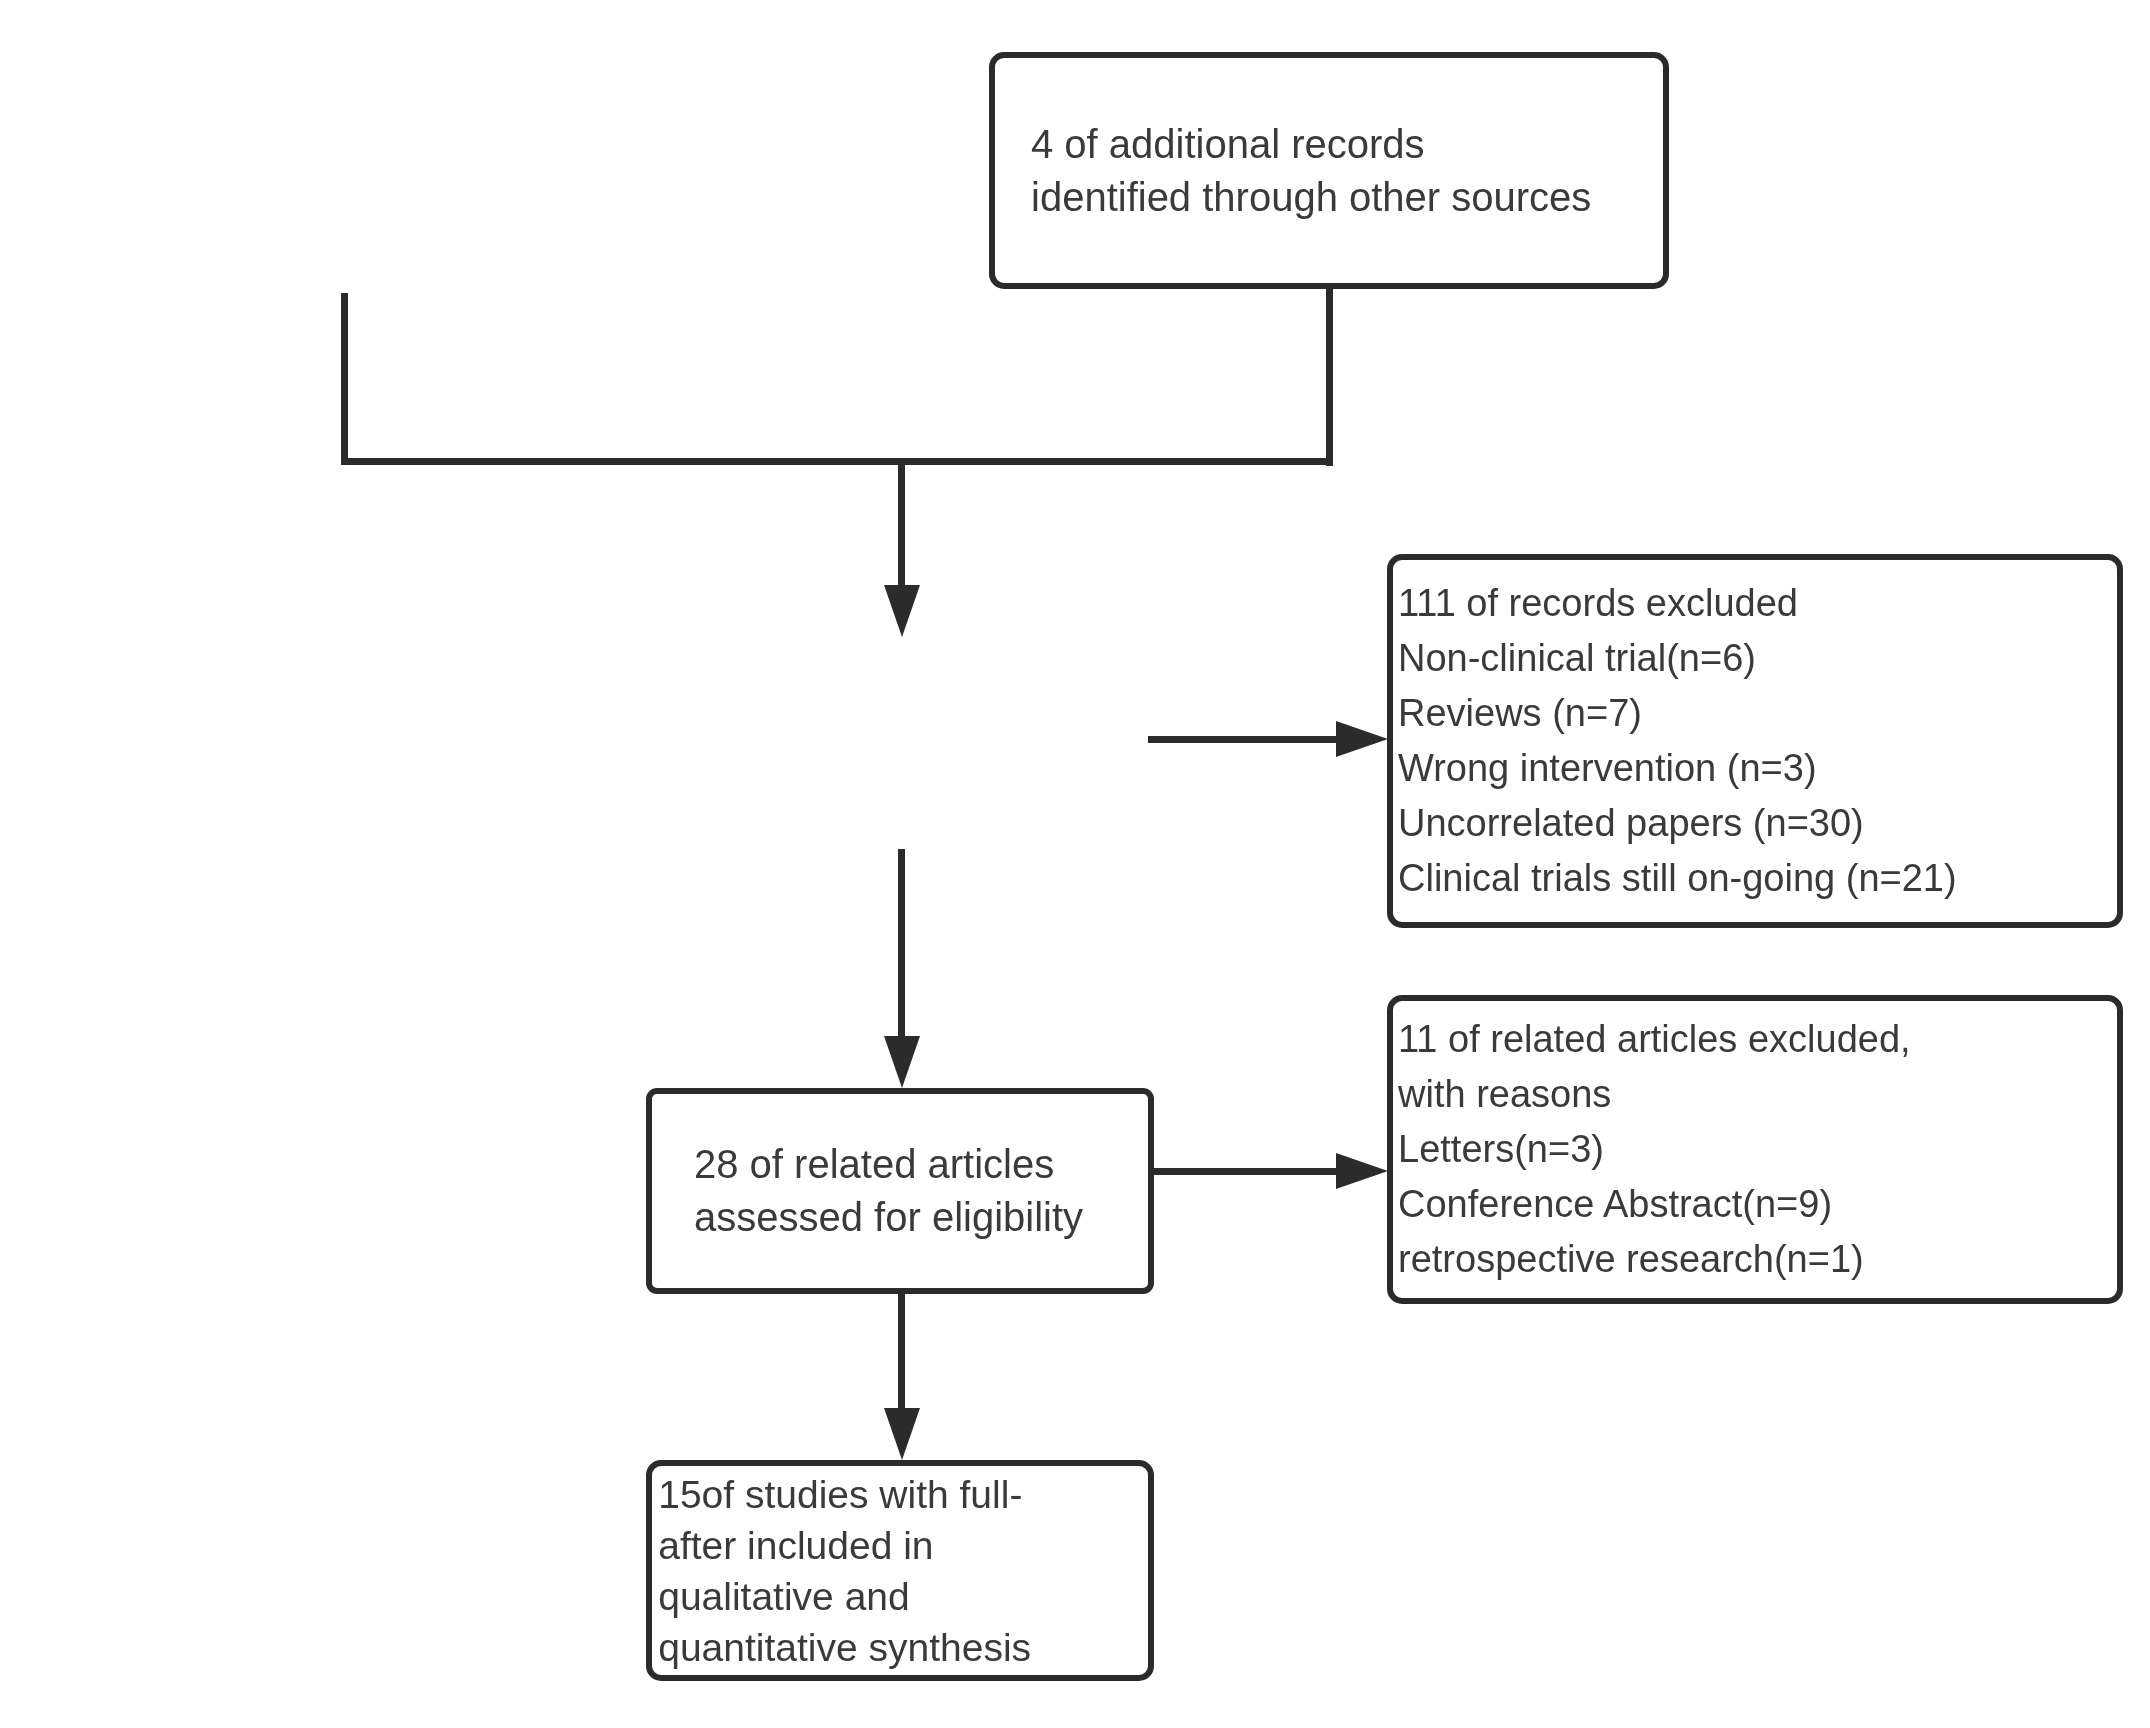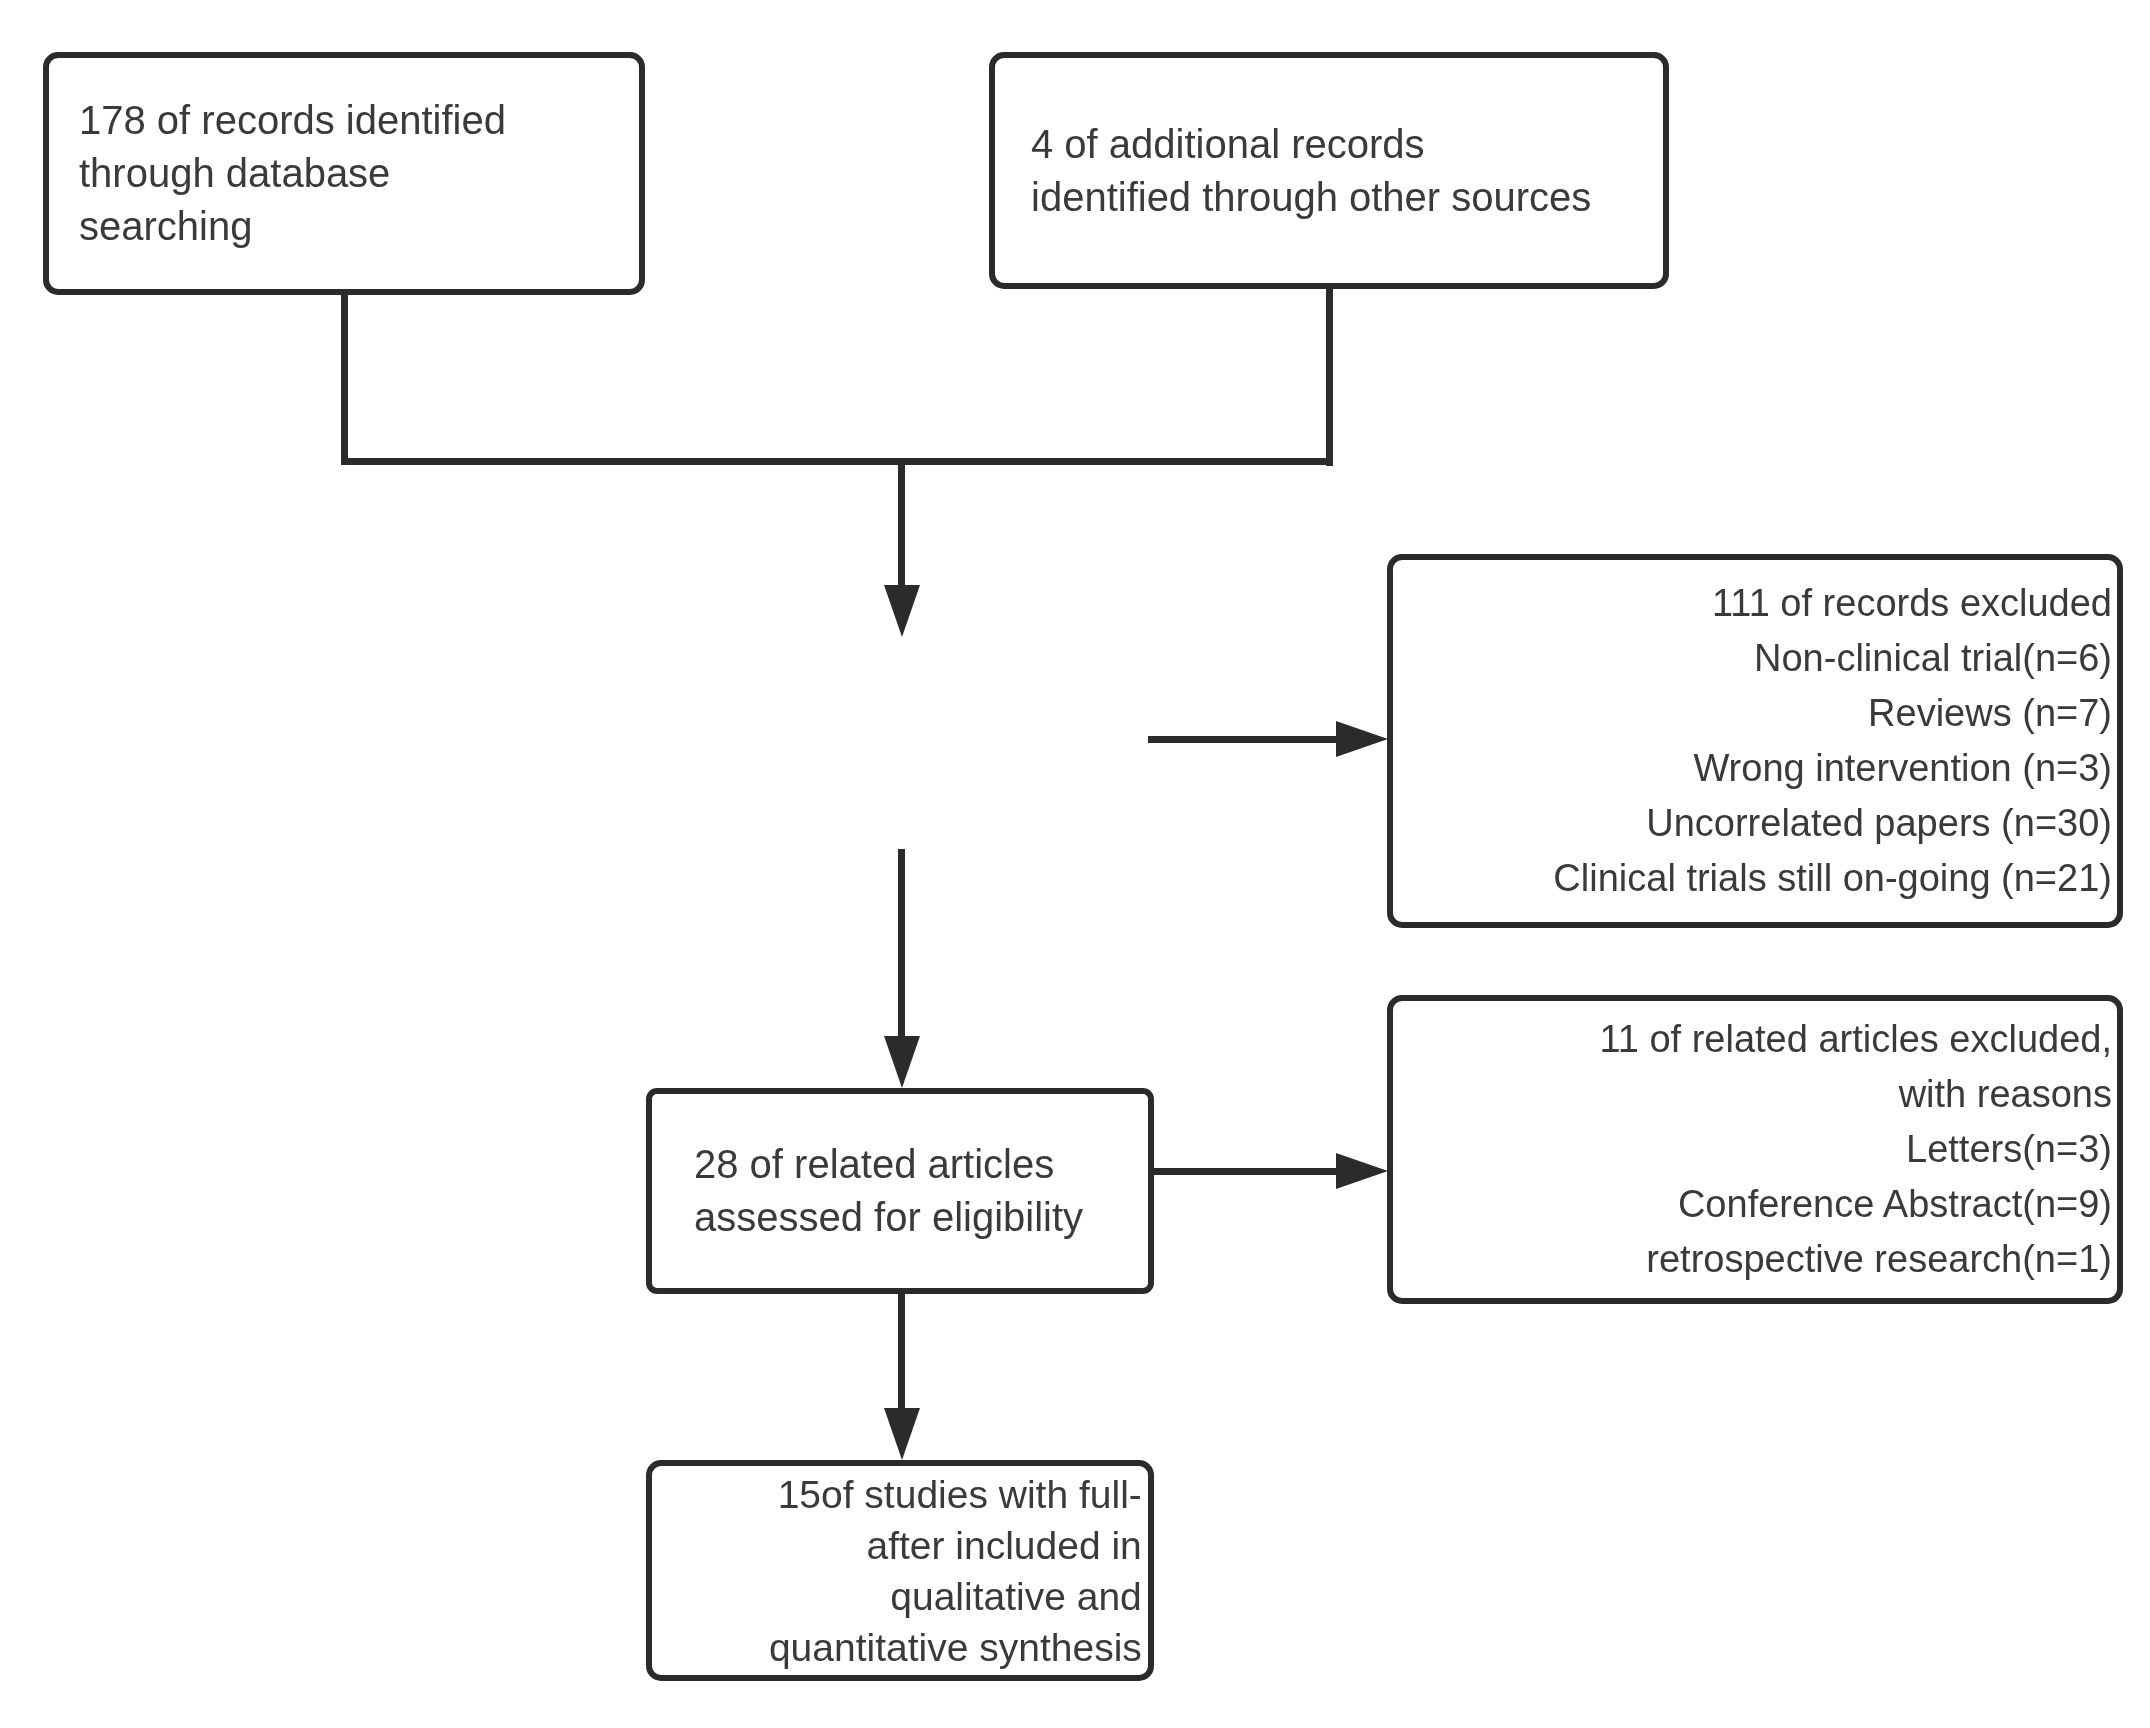--- a/index.html
+++ b/index.html
@@ -24,21 +24,21 @@
     display: flex;
     flex-direction: column;
     justify-content: center;
     white-space: pre-line;
     color: #3a3a3a;
   }
   .fs-a { font-size: 40px; line-height: 53px; }
   .fs-b { font-size: 38px; line-height: 55px; }
   .fs-c { font-size: 39px; line-height: 51px; }
   .align-left   { text-align: left; }
-  .align-center { text-align: right; }
+  .align-center { text-align: left; }
   .vline, .hline {
     position: absolute;
     background: #2b2b2b;
   }
   .arrow-down {
     position: absolute;
     width: 0; height: 0;
     border-left: 18px solid transparent;
     border-right: 18px solid transparent;
     border-top: 52px solid #2b2b2b;
@@ -49,23 +49,20 @@
     border-top: 18px solid transparent;
     border-bottom: 18px solid transparent;
     border-left: 52px solid #2b2b2b;
   }
 </style>
 </head>
 <body>
 
 <div id="canvas">
 
-  <div class="box fs-a align-left" style="left:43px; top:52px; width:602px; height:243px; padding-left:30px; padding-right:12.5px;">178 of records identified
-through database
-searching</div>
 
   <div class="box fs-a align-left" style="left:989px; top:52px; width:680px; height:237px; padding-left:36px; padding-right:6.2px;">4 of additional records
 identified through other sources</div>
 
   <div class="vline" style="left:341px; top:293px; width:6.9px; height:172px;"></div>
   <div class="vline" style="left:1326px; top:286px; width:6.9px; height:180px;"></div>
   <div class="hline" style="left:341px; top:458px; width:992px; height:6.9px;"></div>
   <div class="vline" style="left:898px; top:458px; width:6.9px; height:127px;"></div>
   <div class="arrow-down" style="left:884px; top:585px;"></div>
 

